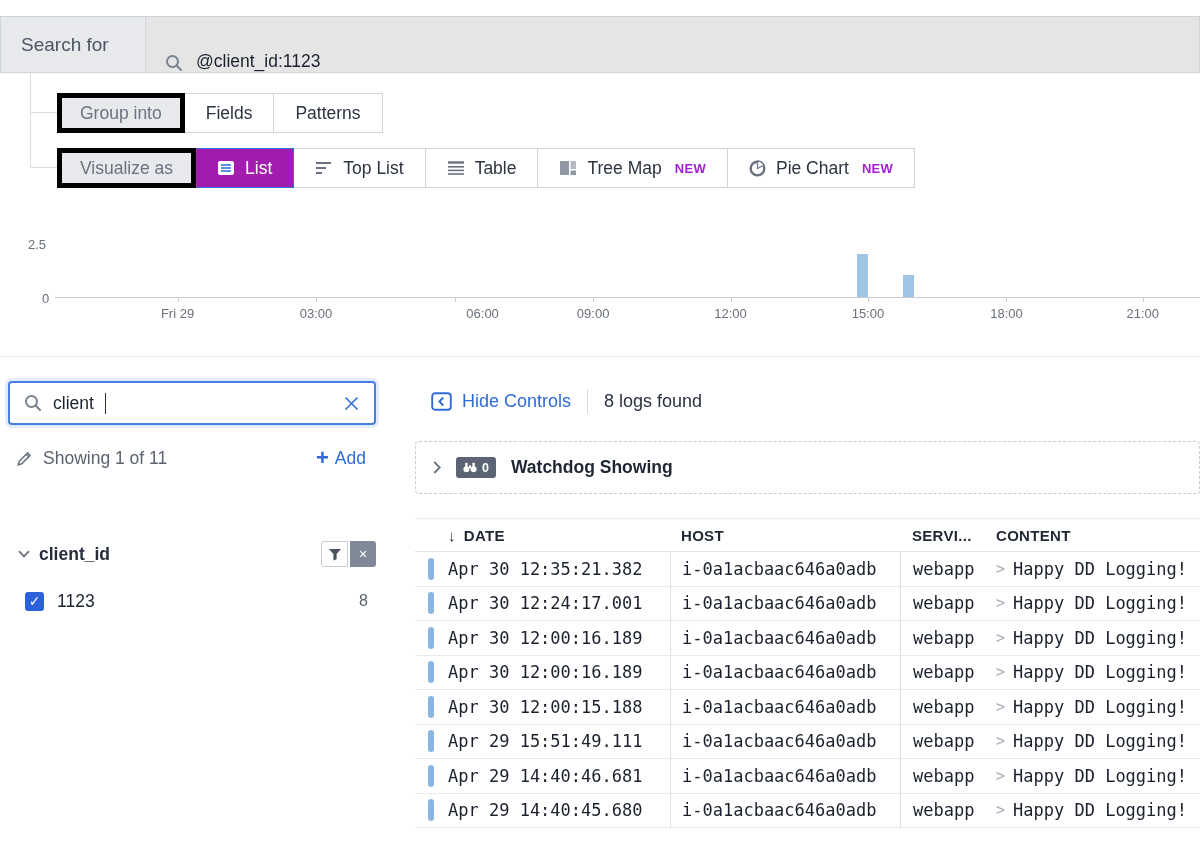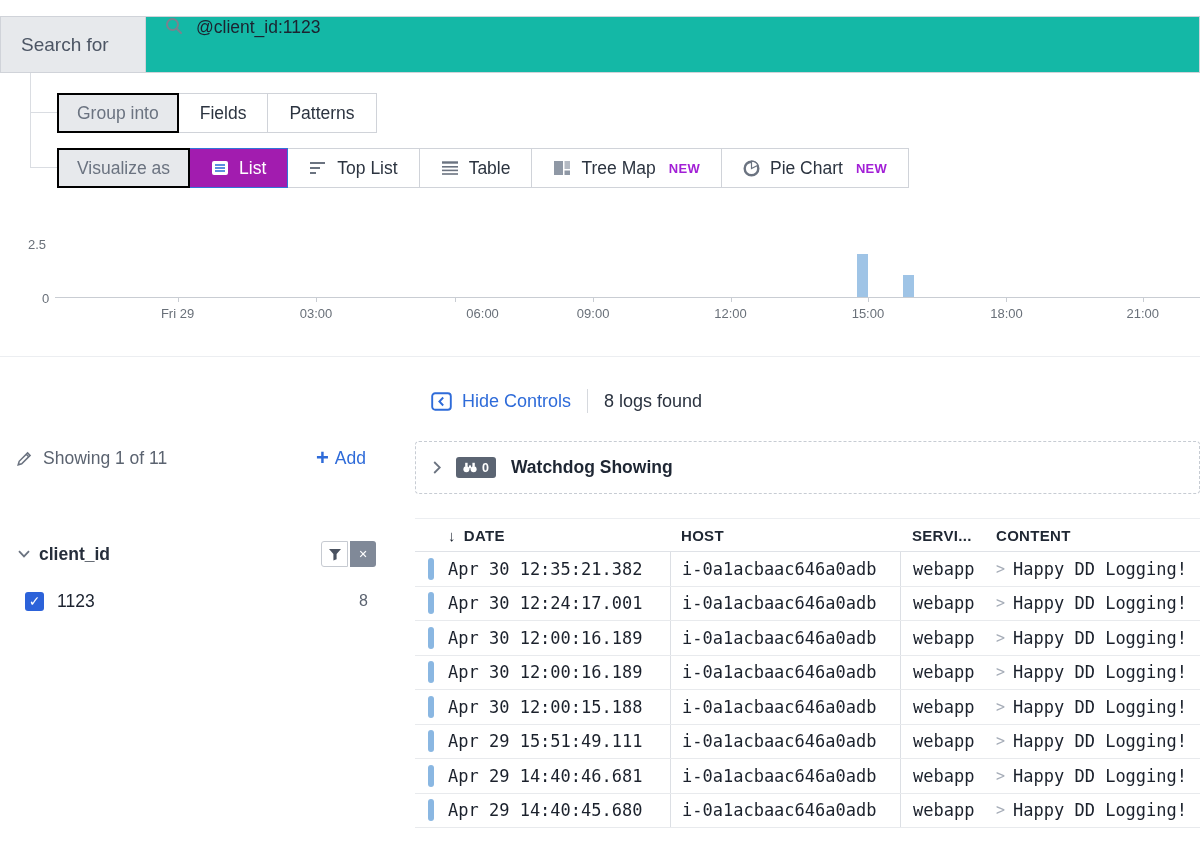--- a/index.html
+++ b/index.html
@@ -4,35 +4,35 @@
 <style>
   * { margin:0; padding:0; box-sizing:border-box; }
   html,body { background:#fff; }
   .app { position:relative; width:1200px; height:848px; background:#fff;
          font-family:"Liberation Sans",sans-serif; overflow:hidden; }
 
   
   .search-bar { position:absolute; top:16px; left:0; width:1200px; height:57px; display:flex; }
   .search-for { width:146px; background:#e7e9ec; border:1px solid #d0d3d9; display:flex;
                 align-items:center; padding-left:20px; font-size:19px; color:#4c5564; }
-  .search-input { flex:1; border:1px solid #d0d3d9; border-left:none; background:#14b8a6;
-                  display:flex; align-items:flex-start; gap:13px; padding-left:19px;
+  .search-input { flex:1; border:1px solid #d0d3d9; border-left:none; background:#e5e5e5;
+                  display:flex; align-items:flex-end; gap:13px; padding-left:19px;
                   font-size:17.5px; color:#1c2330; }
 
   
   .connector { position:absolute; background:#dadde2; }
   .conn-v  { left:30px; top:73px; width:1px; height:95px; }
   .conn-h1 { left:31px; top:112px; width:26px; height:1px; }
   .conn-h2 { left:31px; top:167px; width:26px; height:1px; }
 
   
   .tab-row { position:absolute; display:flex; height:40px; }
   #group-row { top:93px; left:57px; }
   #viz-row   { top:148px; left:57px; }
-  .row-label { background:#e7e9ec; border:2px solid #000000; color:#6b7380; font-size:17.5px;
+  .row-label { background:#e7e9ec; border:5px solid #000000; color:#6b7380; font-size:17.5px;
                display:flex; align-items:center; padding:0 18px; white-space:nowrap; }
   .tab { background:#fff; border:1px solid #d0d3d9; border-left:none; color:#2c3440;
          font-size:17.5px; display:flex; align-items:center; gap:10px; padding:0 21px;
          cursor:pointer; white-space:nowrap; }
   .tab.selected { background:#a21caf; border-color:#3273d8; color:#fff; }
   .tab-icon { display:flex; align-items:center; }
   .new-badge { color:#a21fd6; font-weight:700; font-size:13px; margin-left:3px; letter-spacing:.3px; }
   .new-badge:empty { display:none; }
 
   
@@ -228,20 +228,36 @@
         <div class="chart-xlabel" style="left: 71%;">15:00</div>
         <div class="chart-tick" style="left: 83.1%;"></div>
         <div class="chart-xlabel" style="left: 83.1%;">18:00</div>
         <div class="chart-tick" style="left: 95%;"></div>
         <div class="chart-xlabel" style="left: 95%;">21:00</div>
       </div>
   </div>
 
   <div class="section-divider"></div>
 
+  <div class="facet-search">
+    <span class="tab-icon">
+      <svg width="18" height="18" viewBox="0 0 18 18">
+          <circle cx="7.5" cy="7.5" r="5.5" fill="none" stroke="#7a828e" stroke-width="2"></circle>
+          <line x1="11.8" y1="11.8" x2="16" y2="16" stroke="#7a828e" stroke-width="2" stroke-linecap="round"></line>
+        </svg>
+    </span>
+    <span class="query">client</span>
+    <span class="caret"></span>
+    <span class="clear-x">
+      <svg width="17" height="17" viewBox="0 0 17 17">
+          <line x1="2.5" y1="2.5" x2="14.5" y2="14.5" stroke="#3873d9" stroke-width="1.7"></line>
+          <line x1="14.5" y1="2.5" x2="2.5" y2="14.5" stroke="#3873d9" stroke-width="1.7"></line>
+        </svg>
+    </span>
+  </div>
 
   <div class="facet-meta">
     <span class="tab-icon">
       <svg width="17" height="17" viewBox="0 0 17 17">
           <path d="M2.2 14.8 L3.2 11.3 L11.6 2.9 L14.1 5.4 L5.7 13.8 Z" fill="none" stroke="#6b7380" stroke-width="1.5"></path>
           <line x1="10.2" y1="4.3" x2="12.7" y2="6.8" stroke="#6b7380" stroke-width="1.5"></line>
         </svg>
     </span>
     <span>Showing 1 of 11</span>
     <span class="add-btn">

